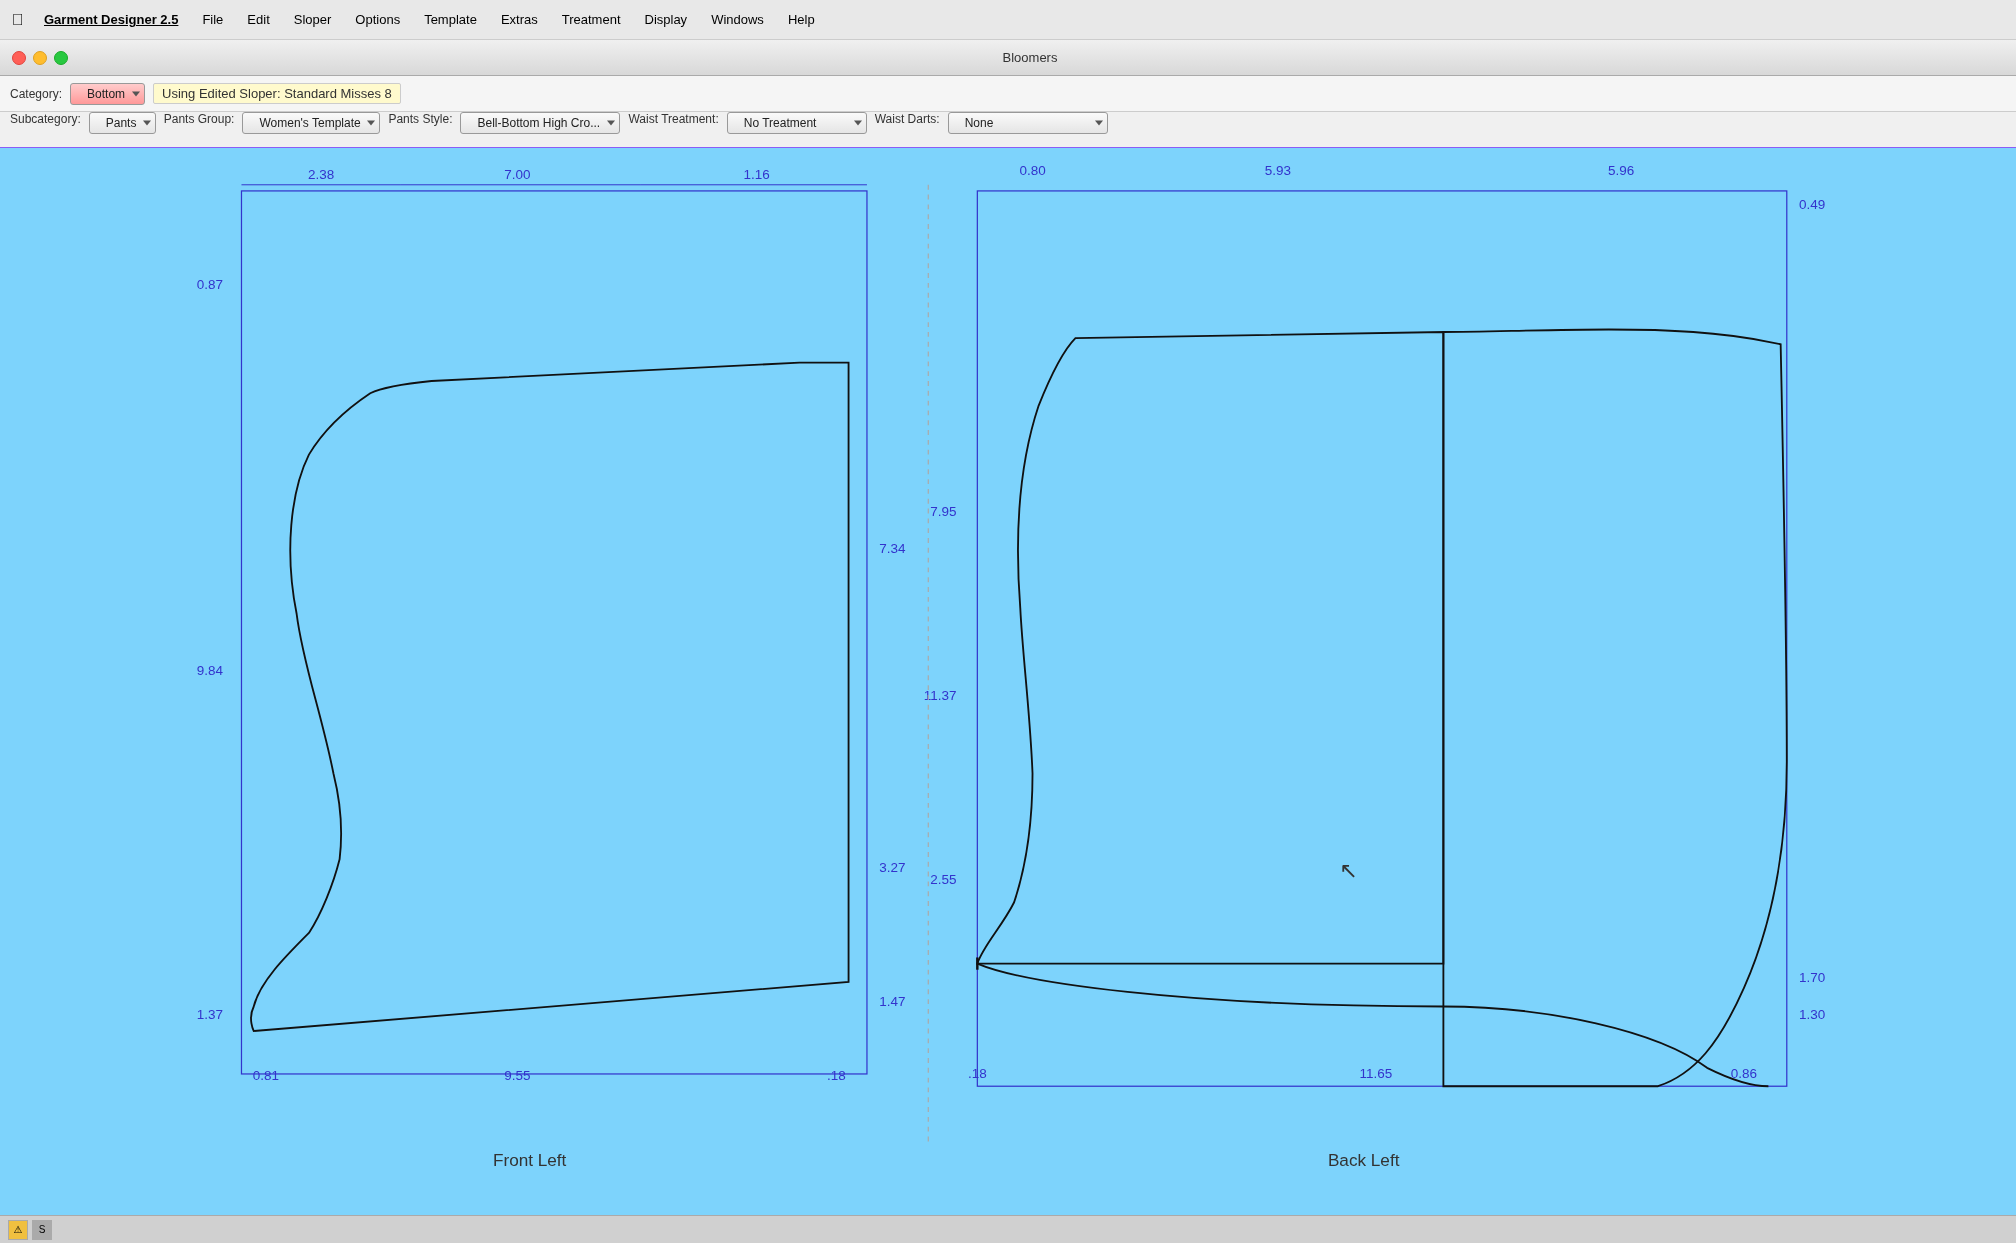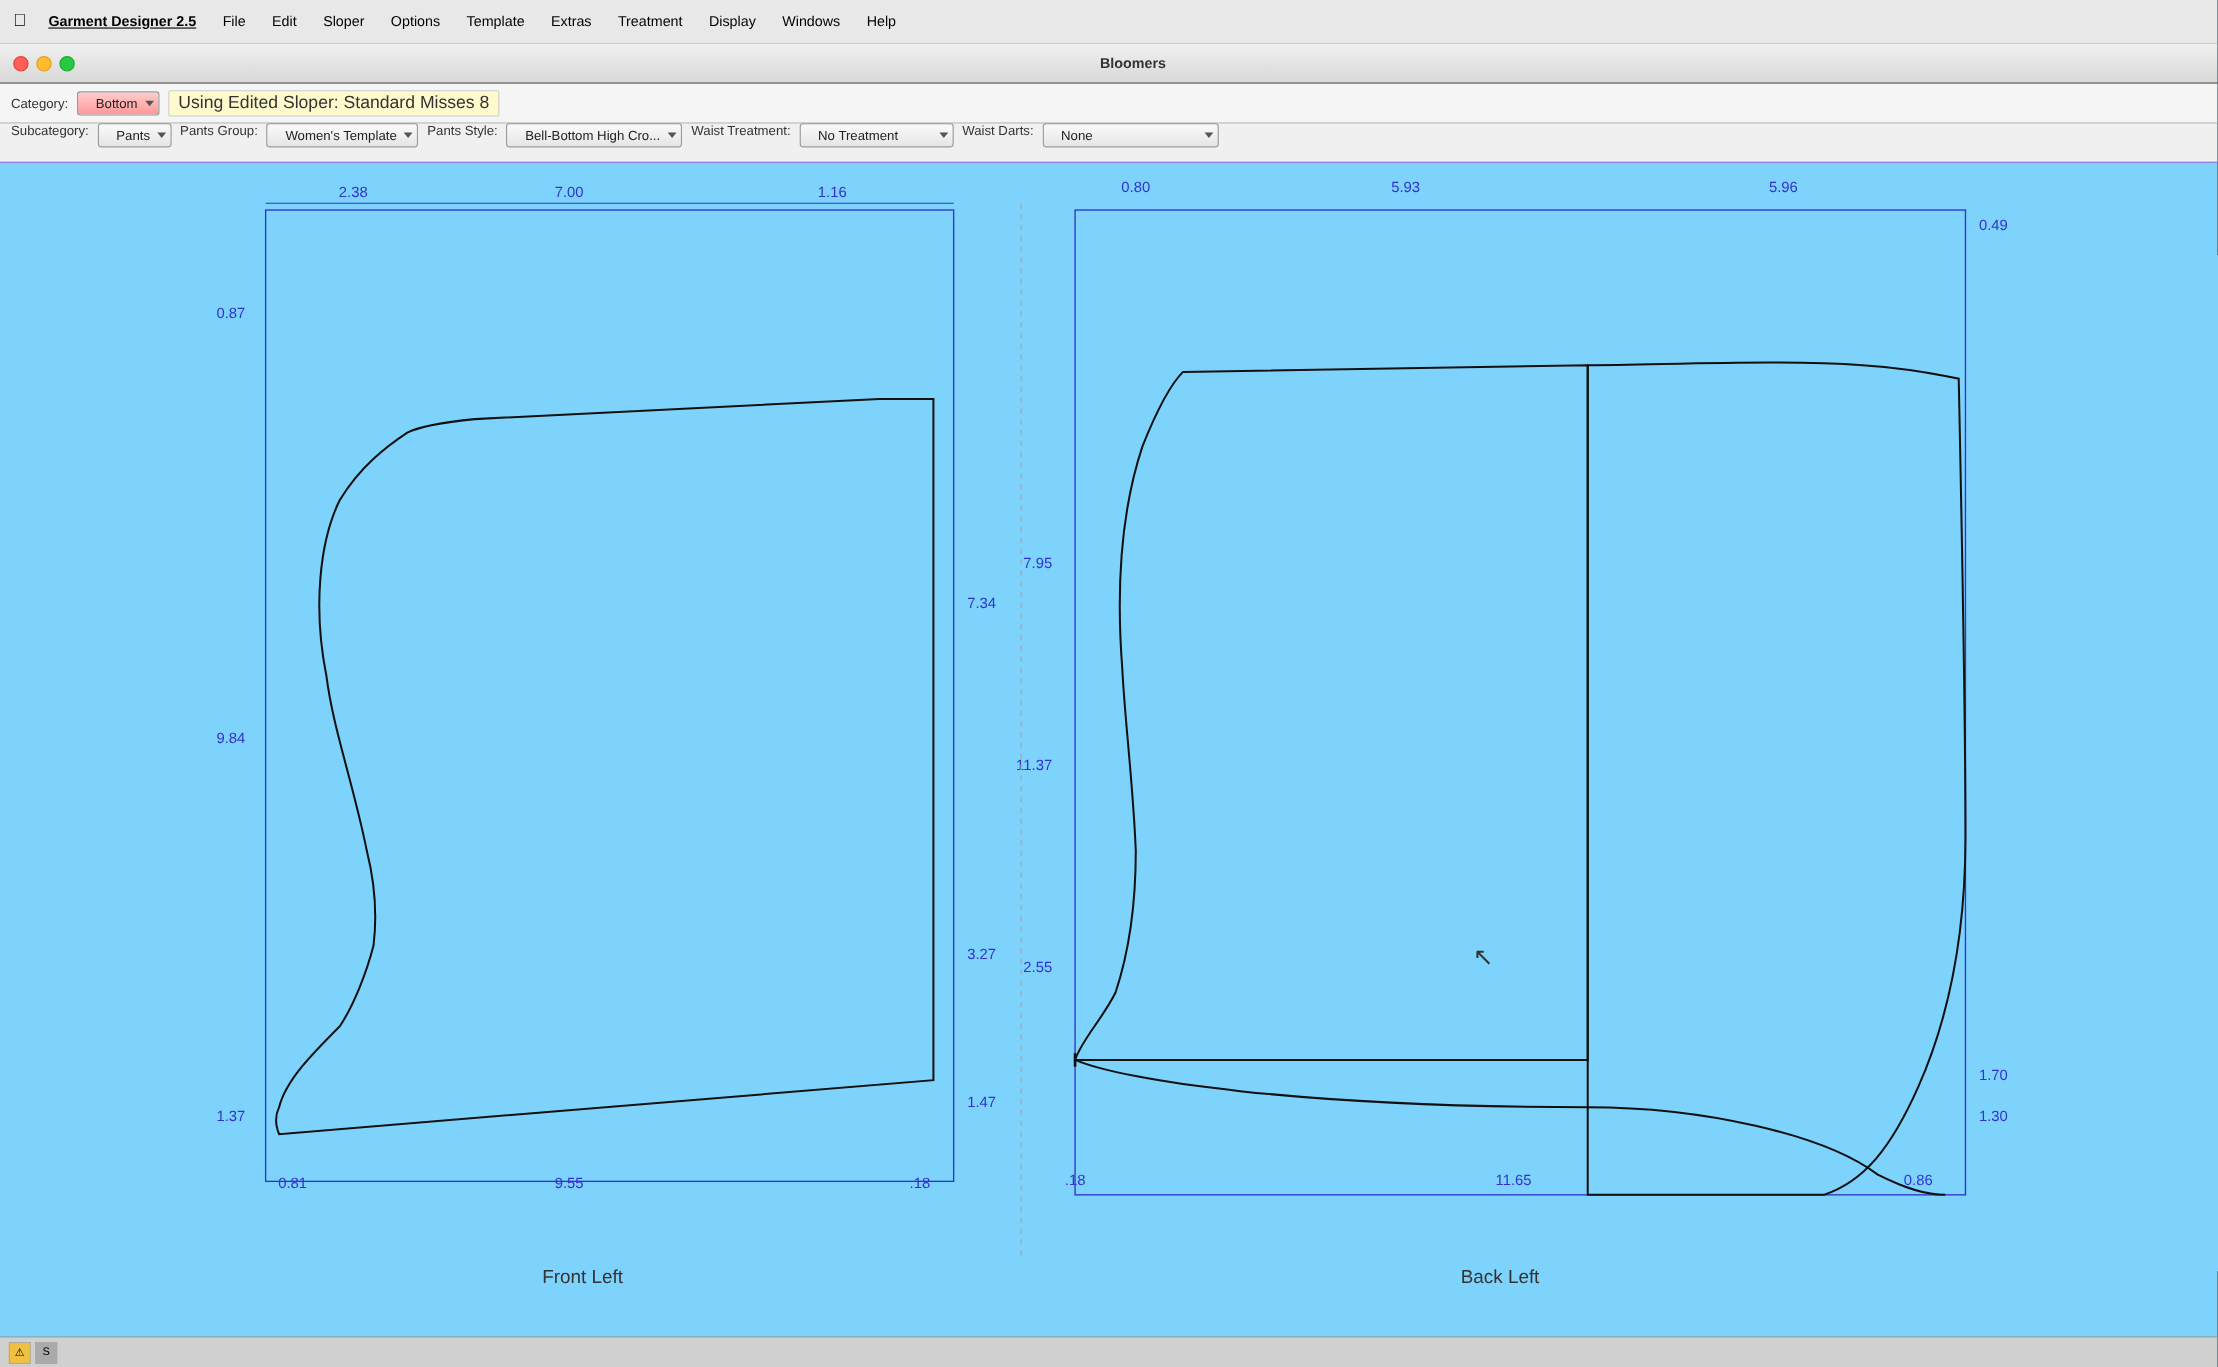--- a/index.html
+++ b/index.html
@@ -58,39 +58,39 @@
     }
     .window-btn {
       width: 14px;
       height: 14px;
       border-radius: 50%;
       cursor: pointer;
     }
     .btn-close { background: #ff5f57; border: 1px solid #e0443e; }
     .btn-min { background: #ffbd2e; border: 1px solid #dea123; }
     .btn-max { background: #28c840; border: 1px solid #1aab29; }
-    .window-title { font-size: 13px; font-weight: 700; color: #333; margin-left: 44px; }
+    .window-title { font-size: 13px; font-weight: 400; color: #333; margin-left: 44px; }
 
     
     #toolbar1 {
       width: 100%;
       height: 36px;
       background: #f5f5f5;
       border-bottom: 1px solid #ccc;
       display: flex;
       align-items: center;
       padding: 0 10px;
       gap: 8px;
     }
     .toolbar-label { color: #333; font-size: 12px; }
     .using-sloper-text {
       background: #fffacd;
       border: 1px solid #ccc;
       padding: 2px 8px;
-      font-size: 16px;
+      font-size: 13px;
       color: #333;
       border-radius: 2px;
     }
 
     
     #toolbar2 {
       width: 100%;
       height: 36px;
       background: #f0f0f0;
       border-bottom: 1px solid #8b5cf6;

